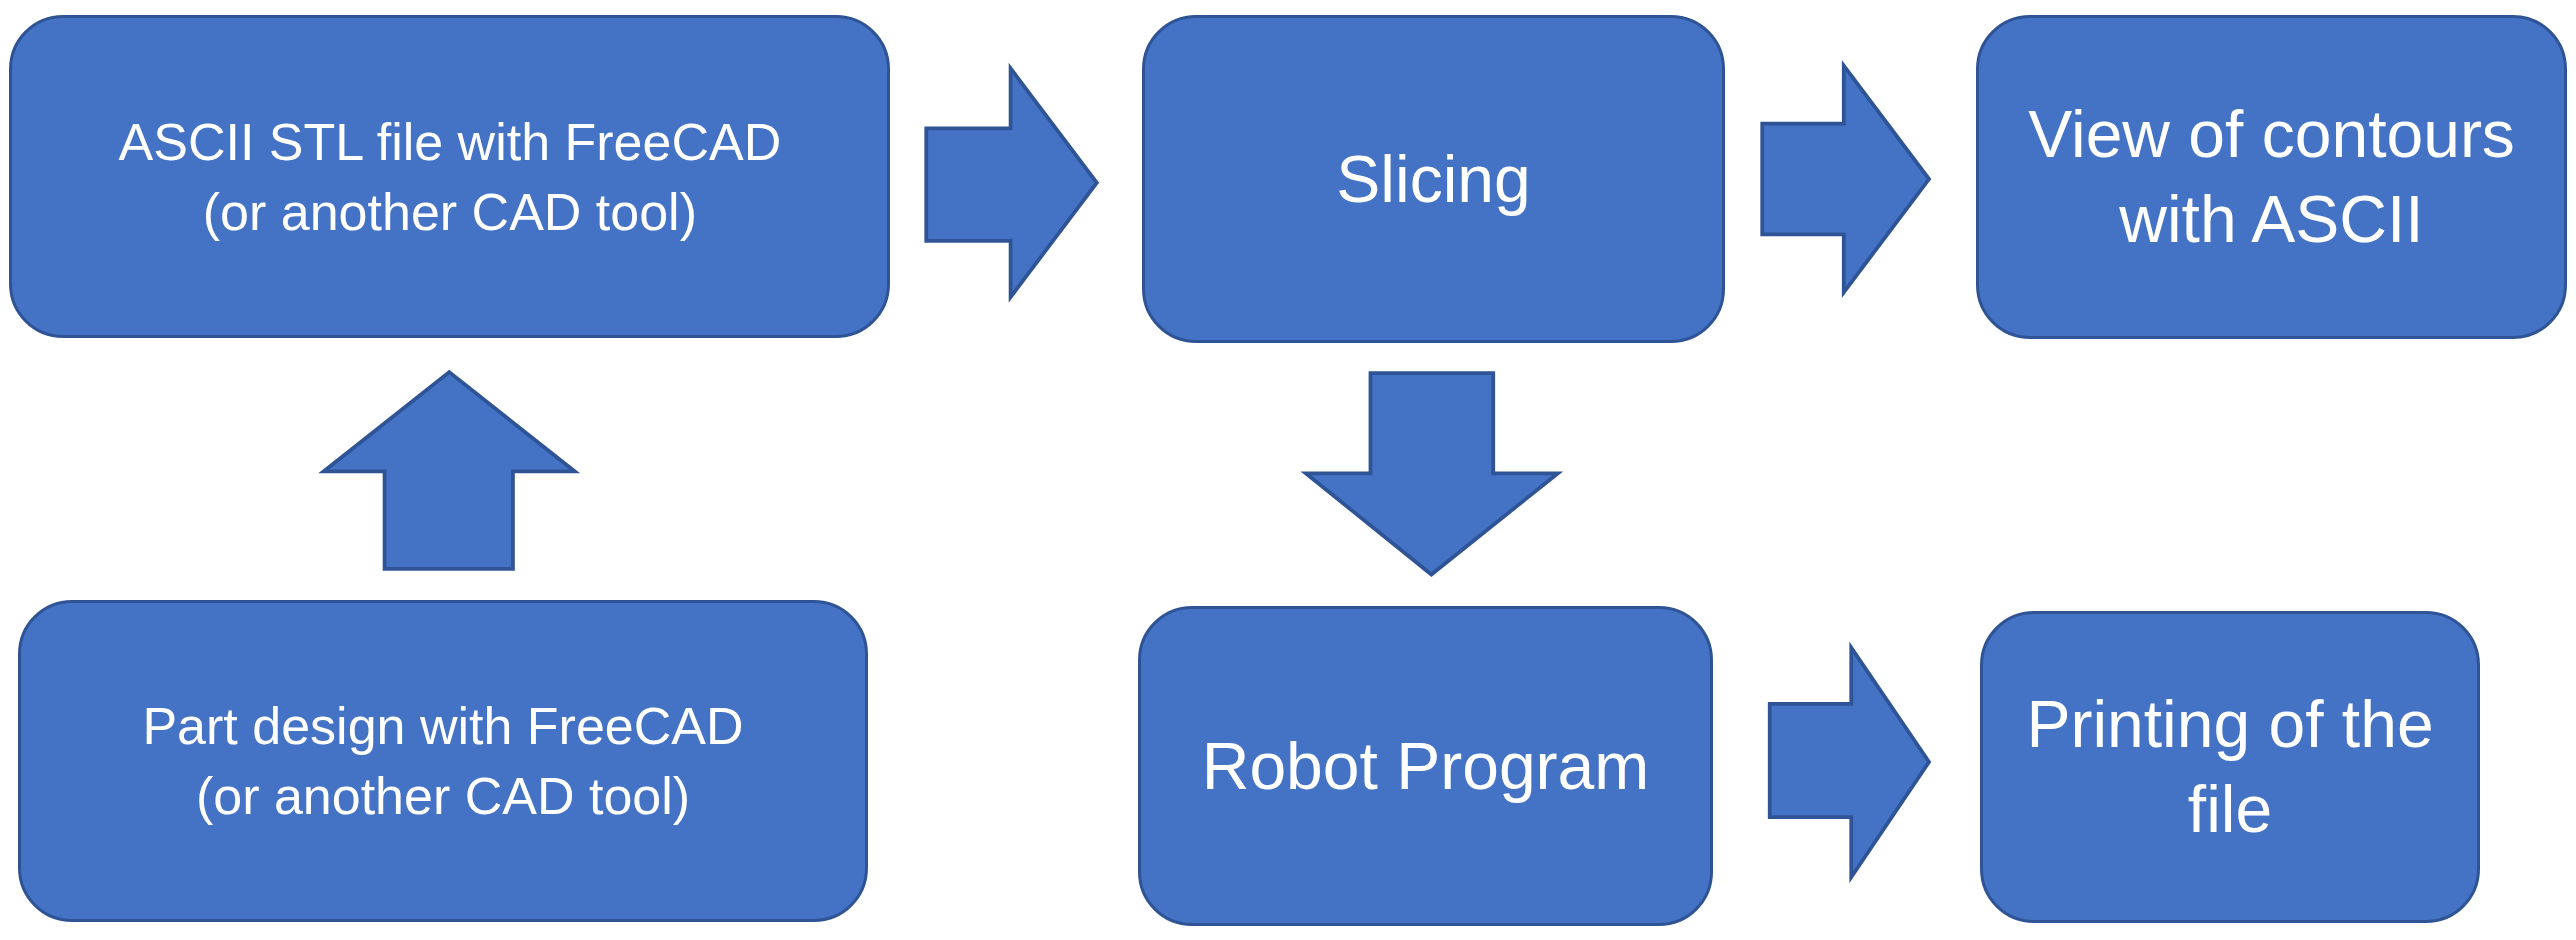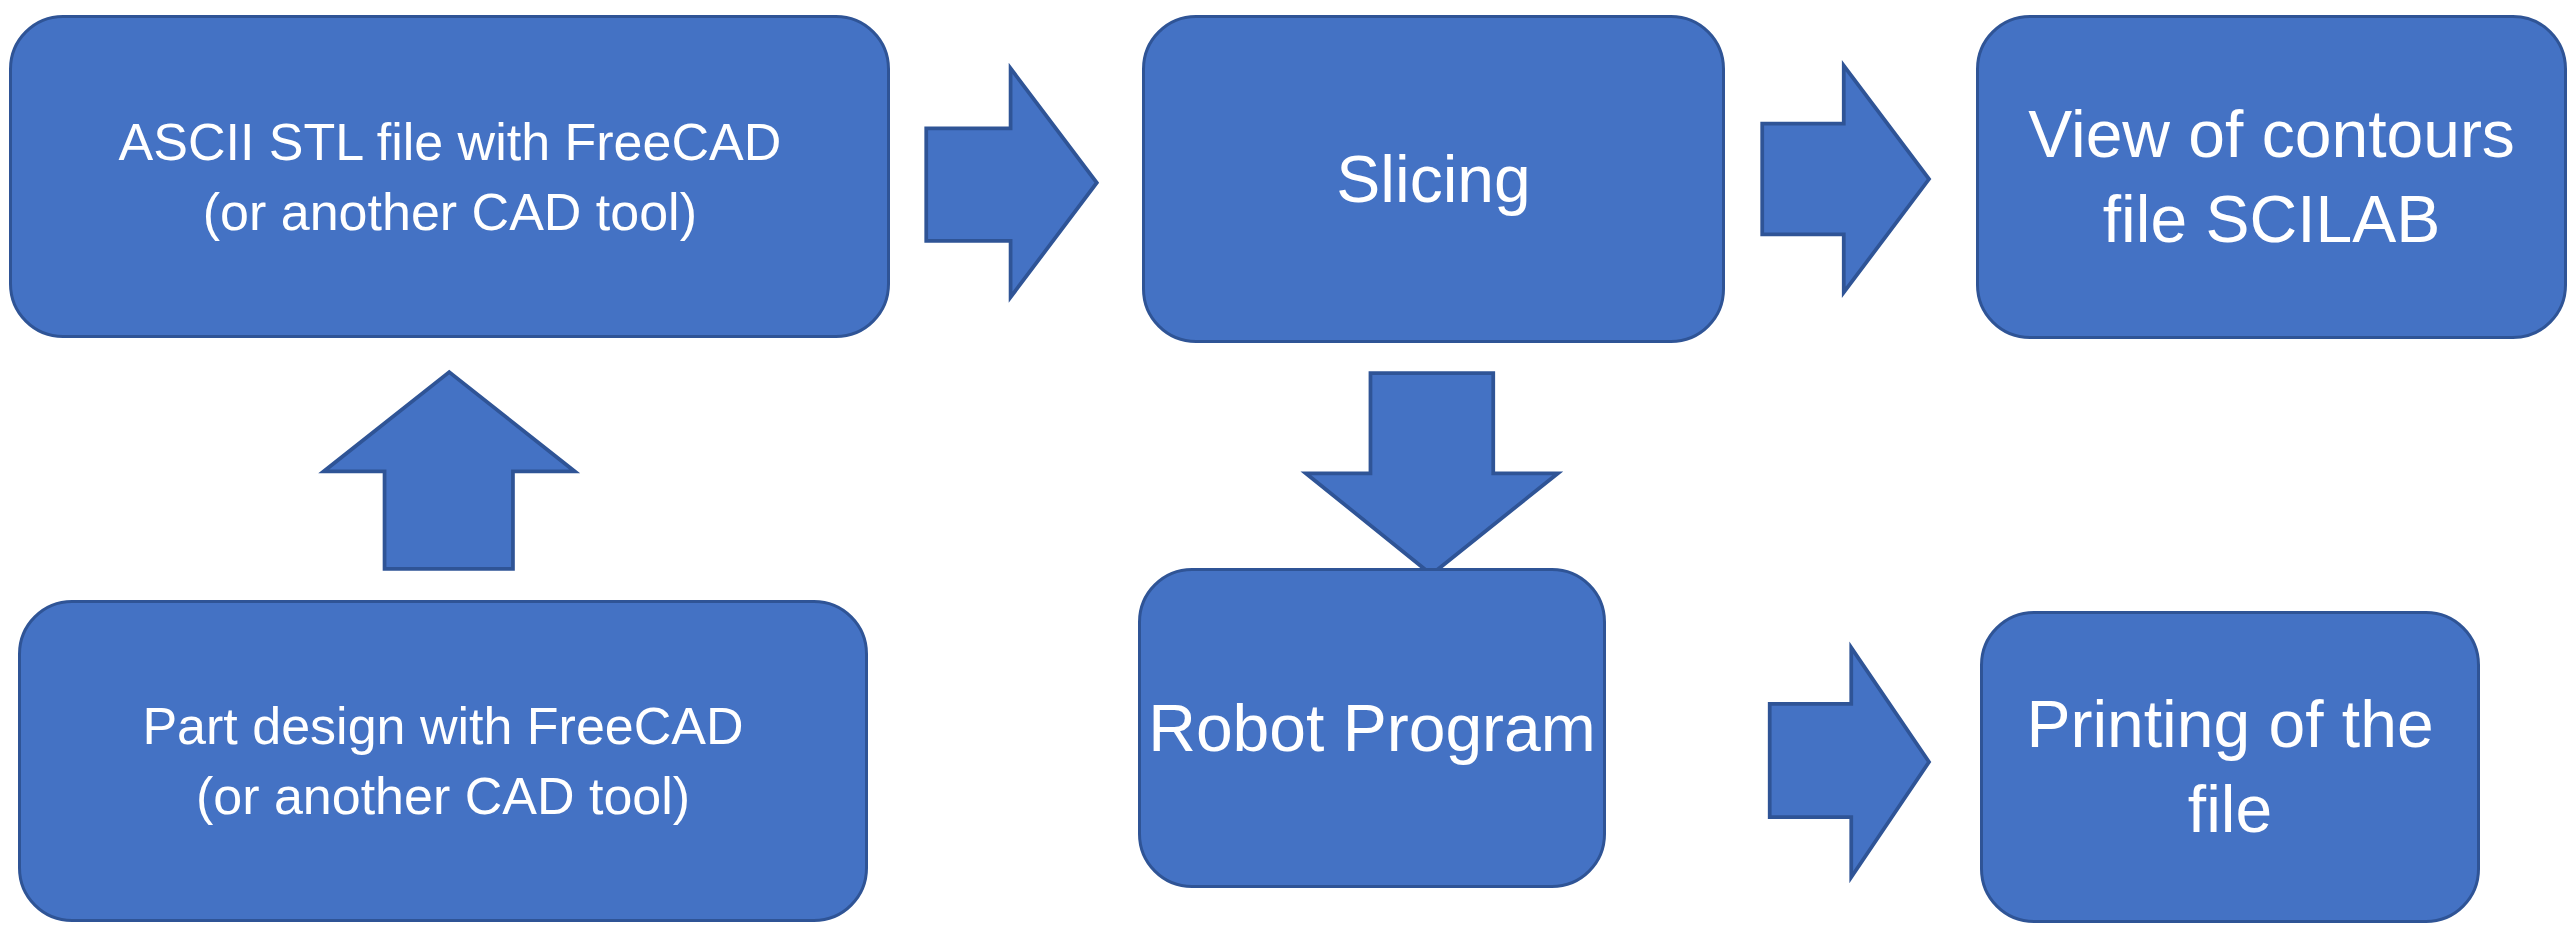--- a/index.html
+++ b/index.html
@@ -36,21 +36,21 @@
   }
   .node--small-text { font-size: 52px; line-height: 70px; }
   .node--large-text { font-size: 66px; line-height: 85px; }
   .node-line { display: block; white-space: nowrap; }
 
   
   .node-ascii-stl     { left: 9.4px;   top: 15px;  width: 881px; height: 323px; }
   .node-slicing       { left: 1142px; top: 15px;  width: 583px; height: 328px; }
   .node-view-contours { left: 1976px; top: 15px;  width: 591px; height: 324px; }
   .node-part-design   { left: 18px;   top: 600px; width: 850px; height: 322px; }
-  .node-robot-program { left: 1138px; top: 568px; width: 468px; height: 320px; }
+  .node-robot-program { left: 1138px; top: 606px; width: 575px; height: 320px; }
   .node-printing      { left: 1980px; top: 611px; width: 500px; height: 312px; }
 
   .arrows-layer {
     position: absolute;
     left: 0; top: 0;
     width: 2576px;
     height: 940px;
     pointer-events: none;
   }
   .arrows-layer polygon {
@@ -77,21 +77,21 @@
     <span class="node-line">ASCII STL file with FreeCAD</span>
     <span class="node-line">(or another CAD tool)</span>
   </div>
 
   <div class="node node--large-text node-slicing">
     <span class="node-line">Slicing</span>
   </div>
 
   <div class="node node--large-text node-view-contours">
     <span class="node-line">View of contours</span>
-    <span class="node-line">file SCILAB</span>
+    <span class="node-line">with ASCII</span>
   </div>
 
   <div class="node node--small-text node-part-design">
     <span class="node-line">Part design with FreeCAD</span>
     <span class="node-line">(or another CAD tool)</span>
   </div>
 
   <div class="node node--large-text node-robot-program">
     <span class="node-line">Robot Program</span>
     <span class="node-line"></span>

